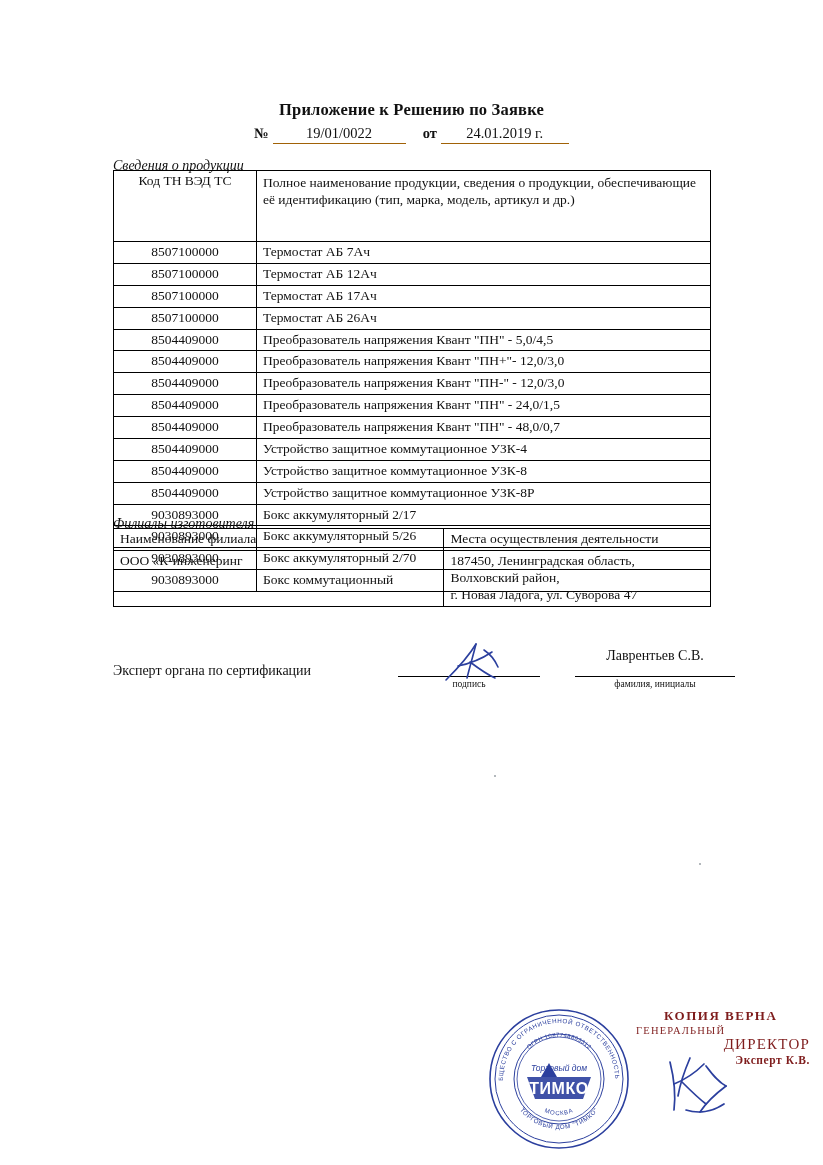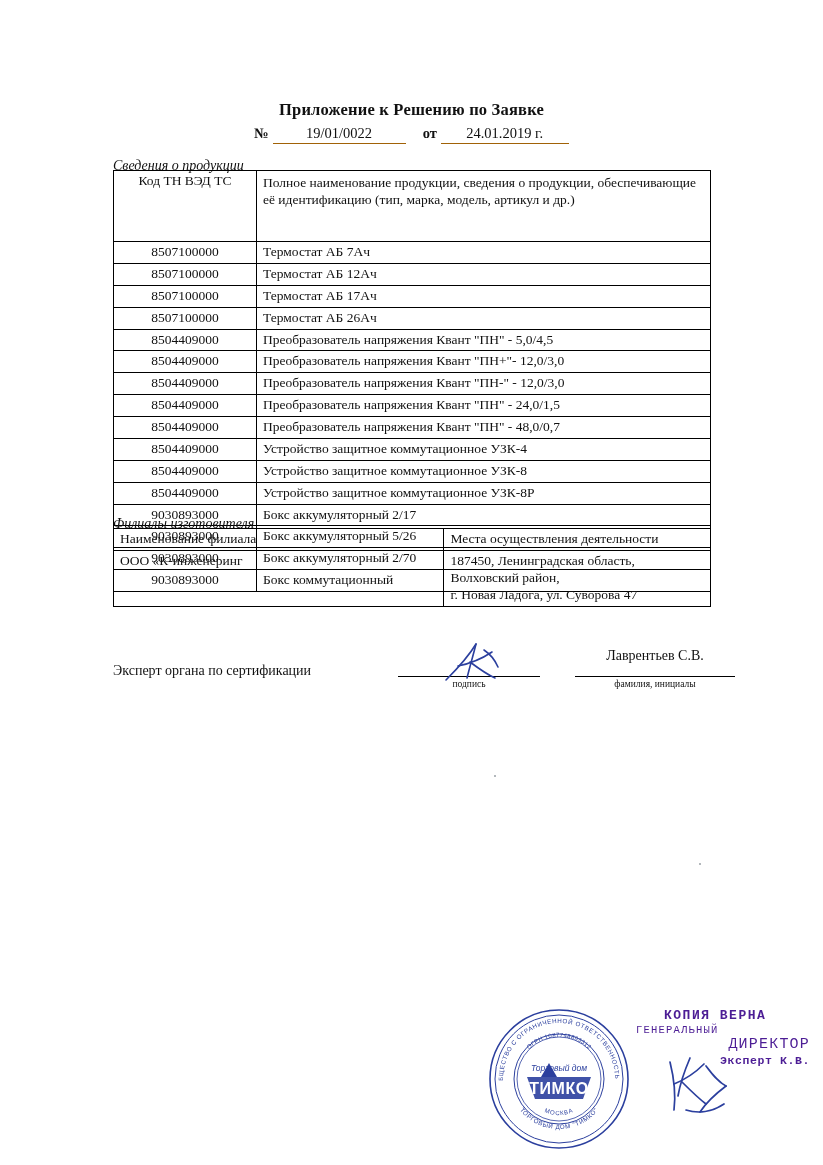--- a/index.html
+++ b/index.html
@@ -159,22 +159,22 @@
     fill: #2b3f9e;
     font-family: "Liberation Sans", sans-serif;
   }
 
   
   .copy-block {
     position: absolute;
     left: 636px;
     top: 1008px;
     width: 180px;
-    color: #4c1d95;
-    font-family: Liberation Mono, monospace;
+    color: #7f1d1d;
+    font-family: Liberation Serif, serif;
   }
   .copy-l1 {
     font-size: 13px;
     font-weight: bold;
     letter-spacing: 1.5px;
     text-align: left;
     padding-left: 28px;
   }
   .copy-l2 {
     font-size: 10.5px;

